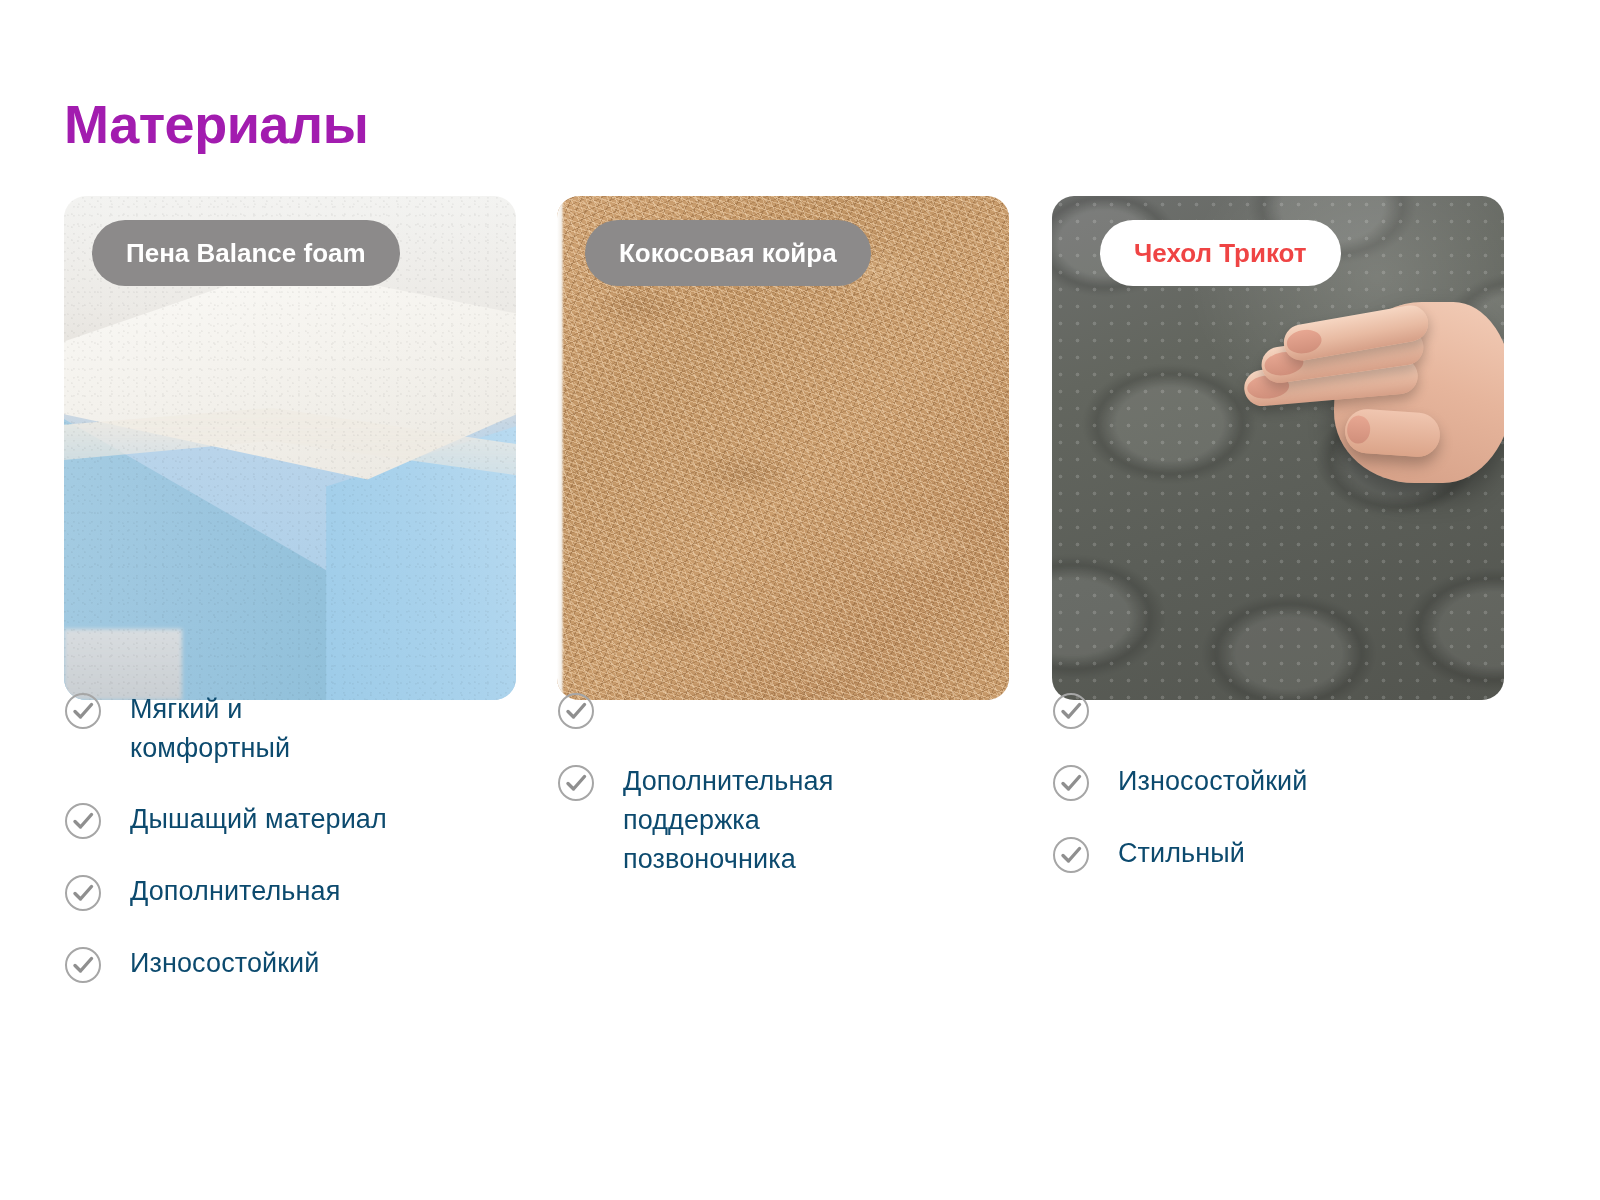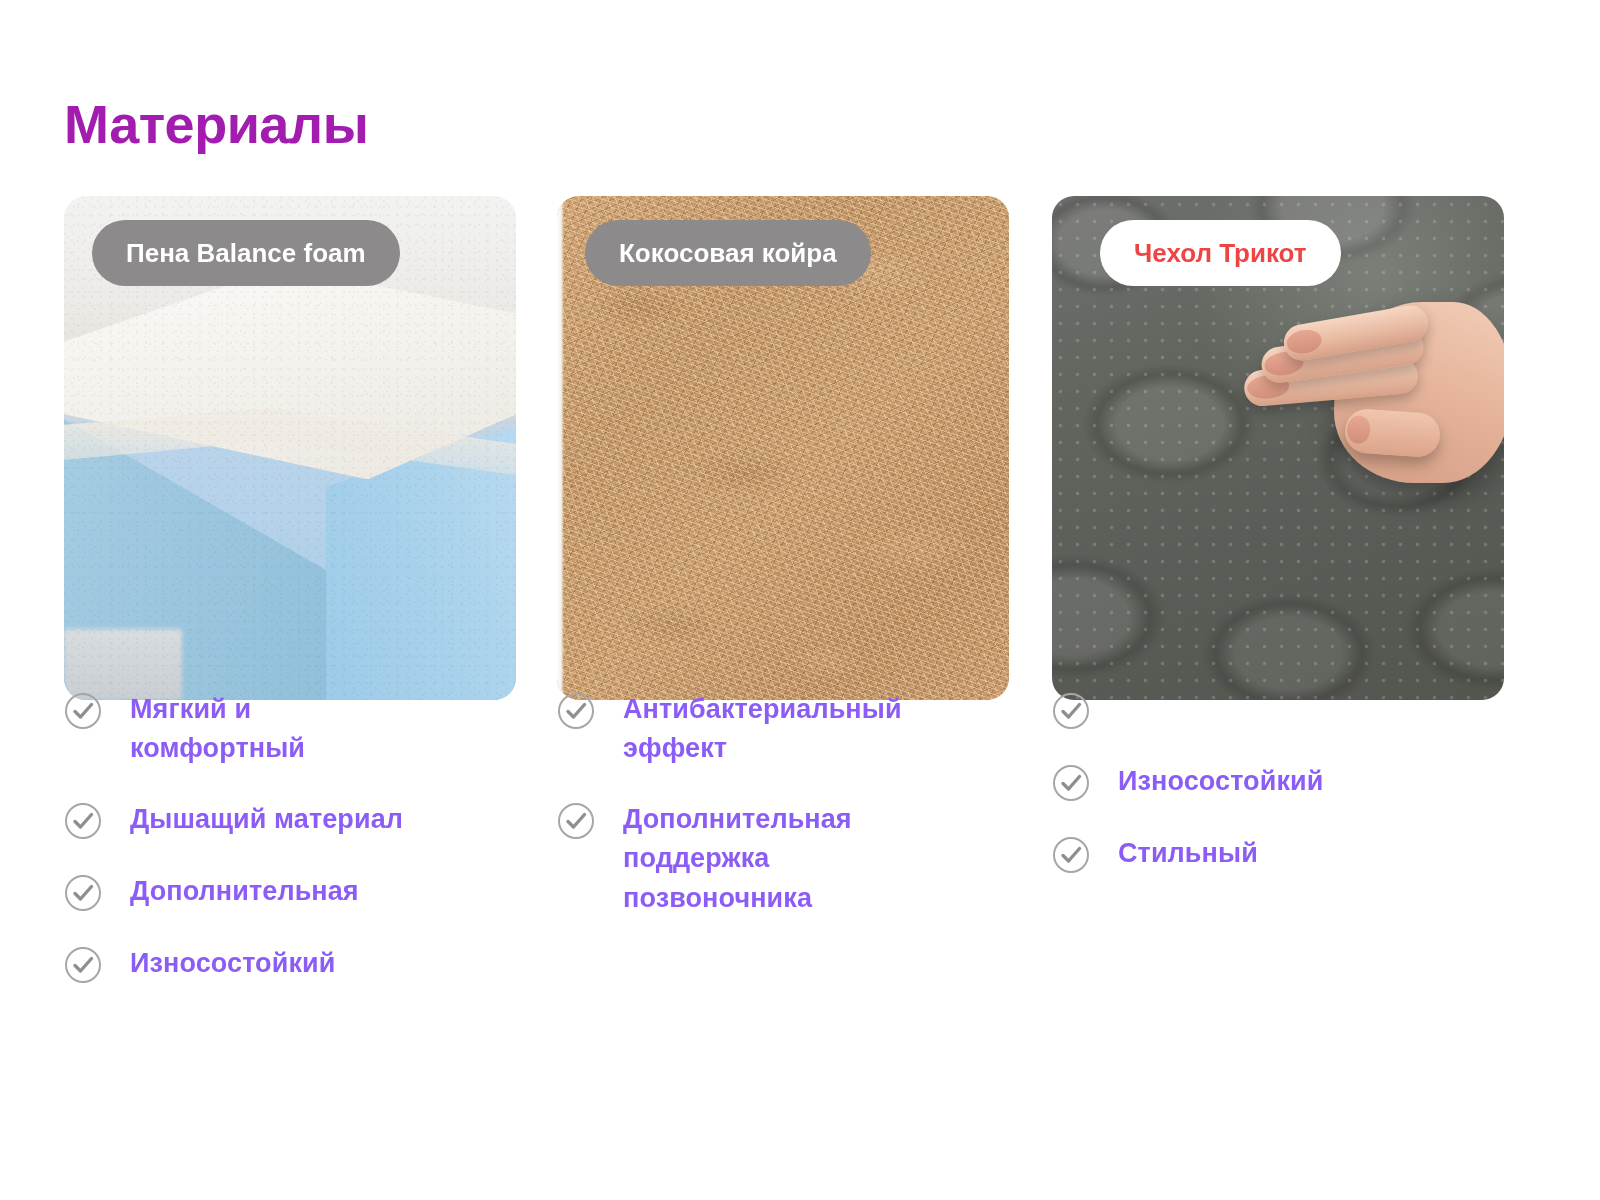--- a/index.html
+++ b/index.html
@@ -186,21 +186,21 @@
   .fcol.c1{ left:0px; }
   .fcol.c2{ left:493px; }
   .fcol.c3{ left:988px; }
 
   .fitem{ display:flex; align-items:flex-start; margin-bottom:32px; }
   .check-icon{
     flex:0 0 auto; width:38px; height:38px; margin-right:28px; margin-top:2px;
   }
   .check-icon svg{ display:block; width:38px; height:38px; }
   .fitem-label{
-    font-size:27px; font-weight:bold; color:#8b5cf6;
+    font-size:27px; font-weight:normal; color:#0c4a6e;
     line-height:1.45; letter-spacing:0.1px;
     white-space:pre-line;
   }
 </style>
 </head>
 <body>
 
 <div class="page">
 
   <h1 class="page-title">Материалы</h1>
@@ -300,22 +300,20 @@
     </div>
 
     <div class="fcol c2">
       <div class="fitem">
         <span class="check-icon">
           <svg viewBox="0 0 38 38">
               <circle cx="19" cy="19" r="17" fill="none" stroke="#a6a6a6" stroke-width="2"></circle>
               <path d="M11 19.5 L16.5 25 L27.5 12.5" fill="none" stroke="#8f8f8f" stroke-width="3.4" stroke-linecap="round" stroke-linejoin="round"></path>
             </svg>
         </span>
-        <span class="fitem-label">Антибактериальный
-эффект</span>
       </div>
       <div class="fitem">
         <span class="check-icon">
           <svg viewBox="0 0 38 38">
               <circle cx="19" cy="19" r="17" fill="none" stroke="#a6a6a6" stroke-width="2"></circle>
               <path d="M11 19.5 L16.5 25 L27.5 12.5" fill="none" stroke="#8f8f8f" stroke-width="3.4" stroke-linecap="round" stroke-linejoin="round"></path>
             </svg>
         </span>
         <span class="fitem-label">Дополнительная
 поддержка

